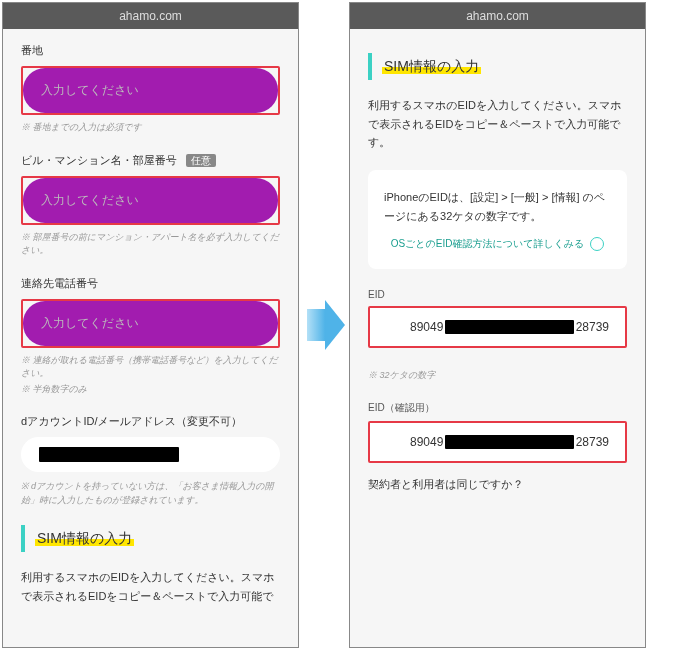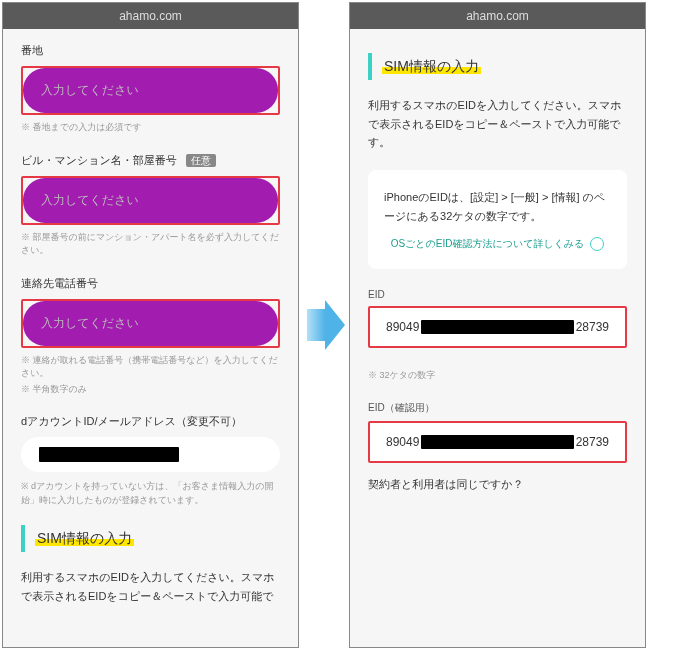--- a/index.html
+++ b/index.html
@@ -5,34 +5,34 @@
     * { box-sizing: border-box; margin: 0; padding: 0; }
     body { font-family: -apple-system, "Hiragino Sans", sans-serif; background: #fff; width: 700px; height: 650px; position: relative; }
     .screens { display: flex; gap: 50px; padding: 2px; }
     .screen { width: 297px; height: 646px; border: 1px solid #888; background: #f6f6f6; overflow: hidden; display: flex; flex-direction: column; }
     .url-bar { background: #5a5a5a; color: #ddd; text-align: center; padding: 6px 0; font-size: 12px; }
     .content { flex: 1; padding: 14px 18px; overflow: hidden; position: relative; }
     .field-label { font-size: 11px; color: #333; margin-bottom: 8px; display: block; }
     .field-label .opt { background: #888; color: #fff; font-size: 10px; padding: 1px 5px; border-radius: 2px; margin-left: 6px; }
     .input-wrap { border: 2px solid #e63946; border-radius: 2px; margin-bottom: 6px; }
     .input { background: #a21caf; border-radius: 22px; padding: 14px 18px; font-size: 12px; color: #bbb; }
-    .help { font-size: 9px; color: #999; line-height: 1.5; margin-bottom: 18px; display: block; }
+    .help { font-size: 9px; color: #999; line-height: 1.5; margin-bottom: 18px; display: block; font-style: italic; }
     .readonly-input { background: #fff; border-radius: 22px; padding: 10px 18px; margin-bottom: 8px; display:flex; align-items:center; }
     .redact { background: #000; height: 15px; flex: 1; border-radius:1px; }
     .redact.short { flex: 0 0 140px; }
     .section-head { border-left: 4px solid #3bd1c4; padding: 4px 0 4px 10px; margin: 10px 0 16px; }
     .section-head span { font-size: 14px; color: #333; background: linear-gradient(transparent 55%, #ffe600 55%); padding: 0 2px; }
     .desc { font-size: 11px; color: #333; line-height: 1.7; margin-bottom: 18px; }
     .info-box { background: #fff; border-radius: 8px; padding: 18px 16px; margin-bottom: 20px; }
     .info-box .line { font-size: 11px; color: #333; line-height: 1.7; margin-bottom: 12px; }
     .info-box .link { font-size: 10px; color: #1a9e8f; display:flex; align-items:center; justify-content:center; gap:6px; }
     .info-box .link::after { content:""; width:12px; height:12px; border:1px solid #3bd1c4; border-radius:50%; display:inline-block; position:relative; }
     .mini-label { font-size: 10px; color: #555; margin: 12px 0 6px; display:block; }
     .eid-input { border: 2px solid #e63946; border-radius:2px; background:#fff; }
-    .eid-input .inner { border-radius: 22px; padding: 12px 16px; font-size: 12px; color:#333; display:flex; align-items:flex-end; }
+    .eid-input .inner { border-radius: 22px; padding: 12px 16px; font-size: 12px; color:#333; display:flex; align-items:flex-end;margin-left:24px; }
     .eid-input .inner span.num { white-space:nowrap; }
     .eid-input .inner .redact { margin:0 2px; height:14px; }
     .arrow { position:absolute; left: 325px; top: 300px; width:0; height:0; border-top:25px solid transparent; border-bottom:25px solid transparent; border-left:20px solid #4fb3e8; }
     .arrow::before { content:""; position:absolute; left:-38px; top:-16px; width:18px; height:32px; background: linear-gradient(90deg,#b3e0f7,#4fb3e8); }
     .q-label { font-size:11px; color:#333; margin-top:14px; }
   </style>
 </head>
 <body>
 
 <div class="screens">

